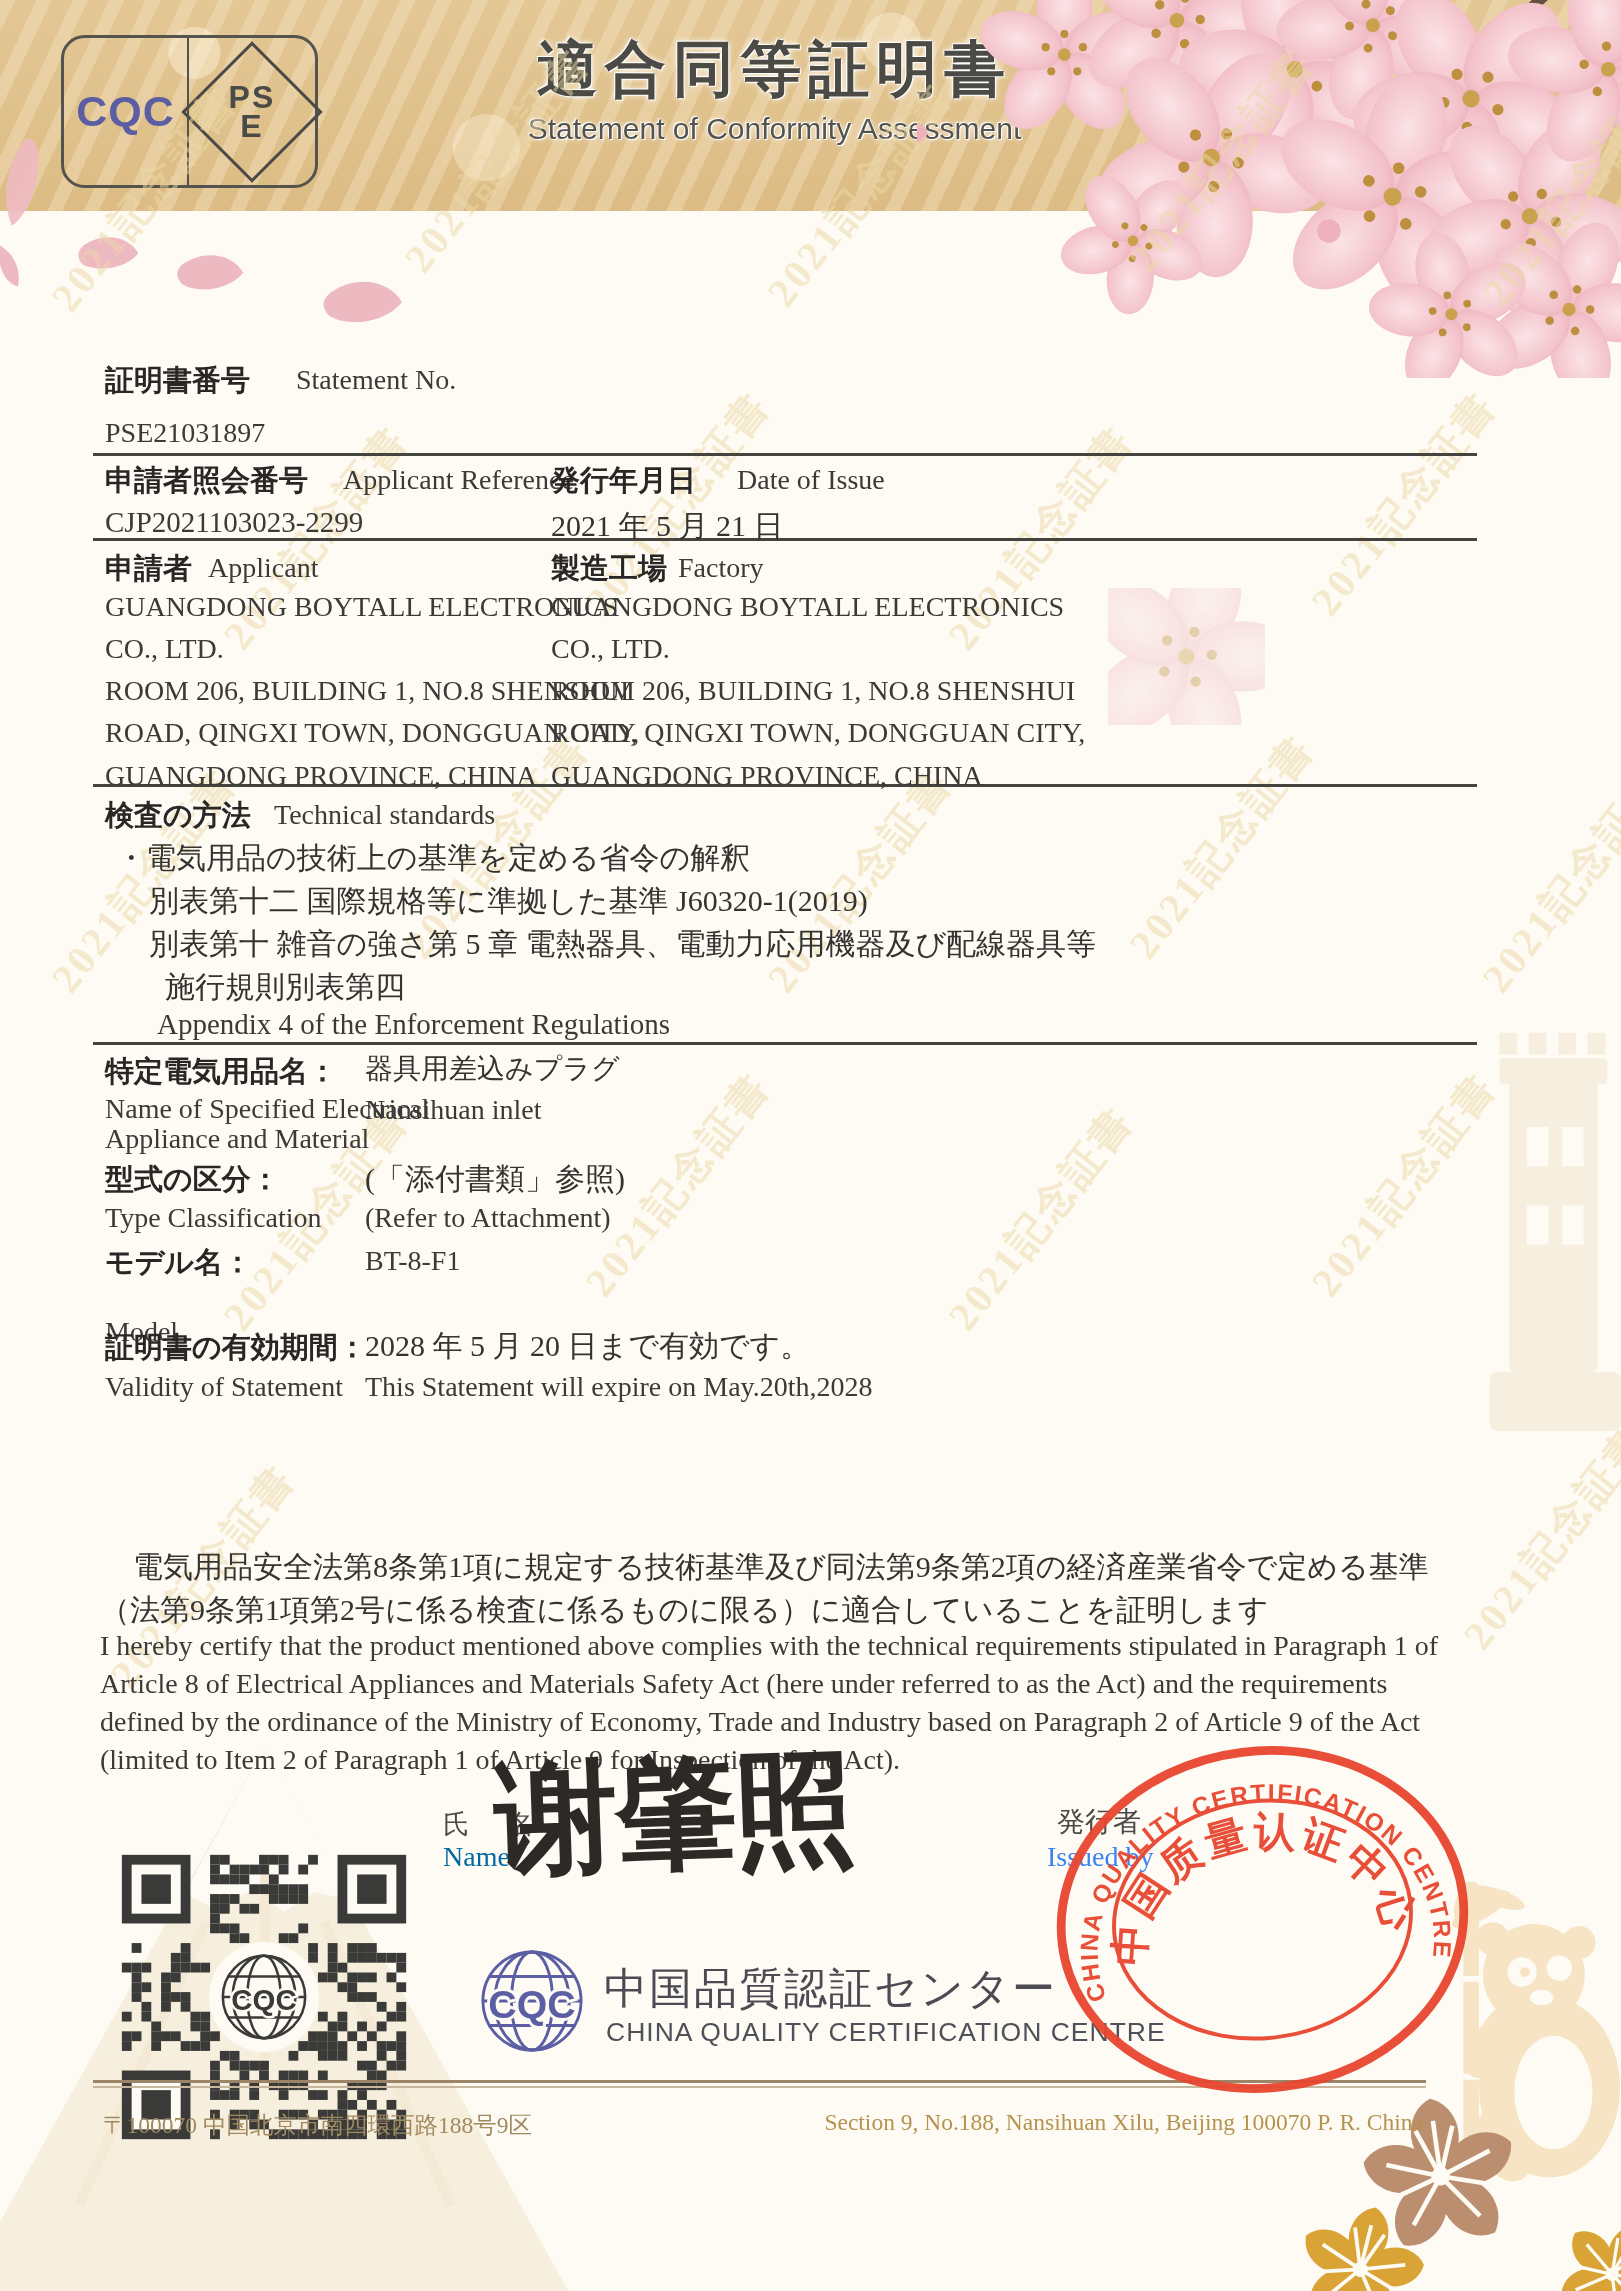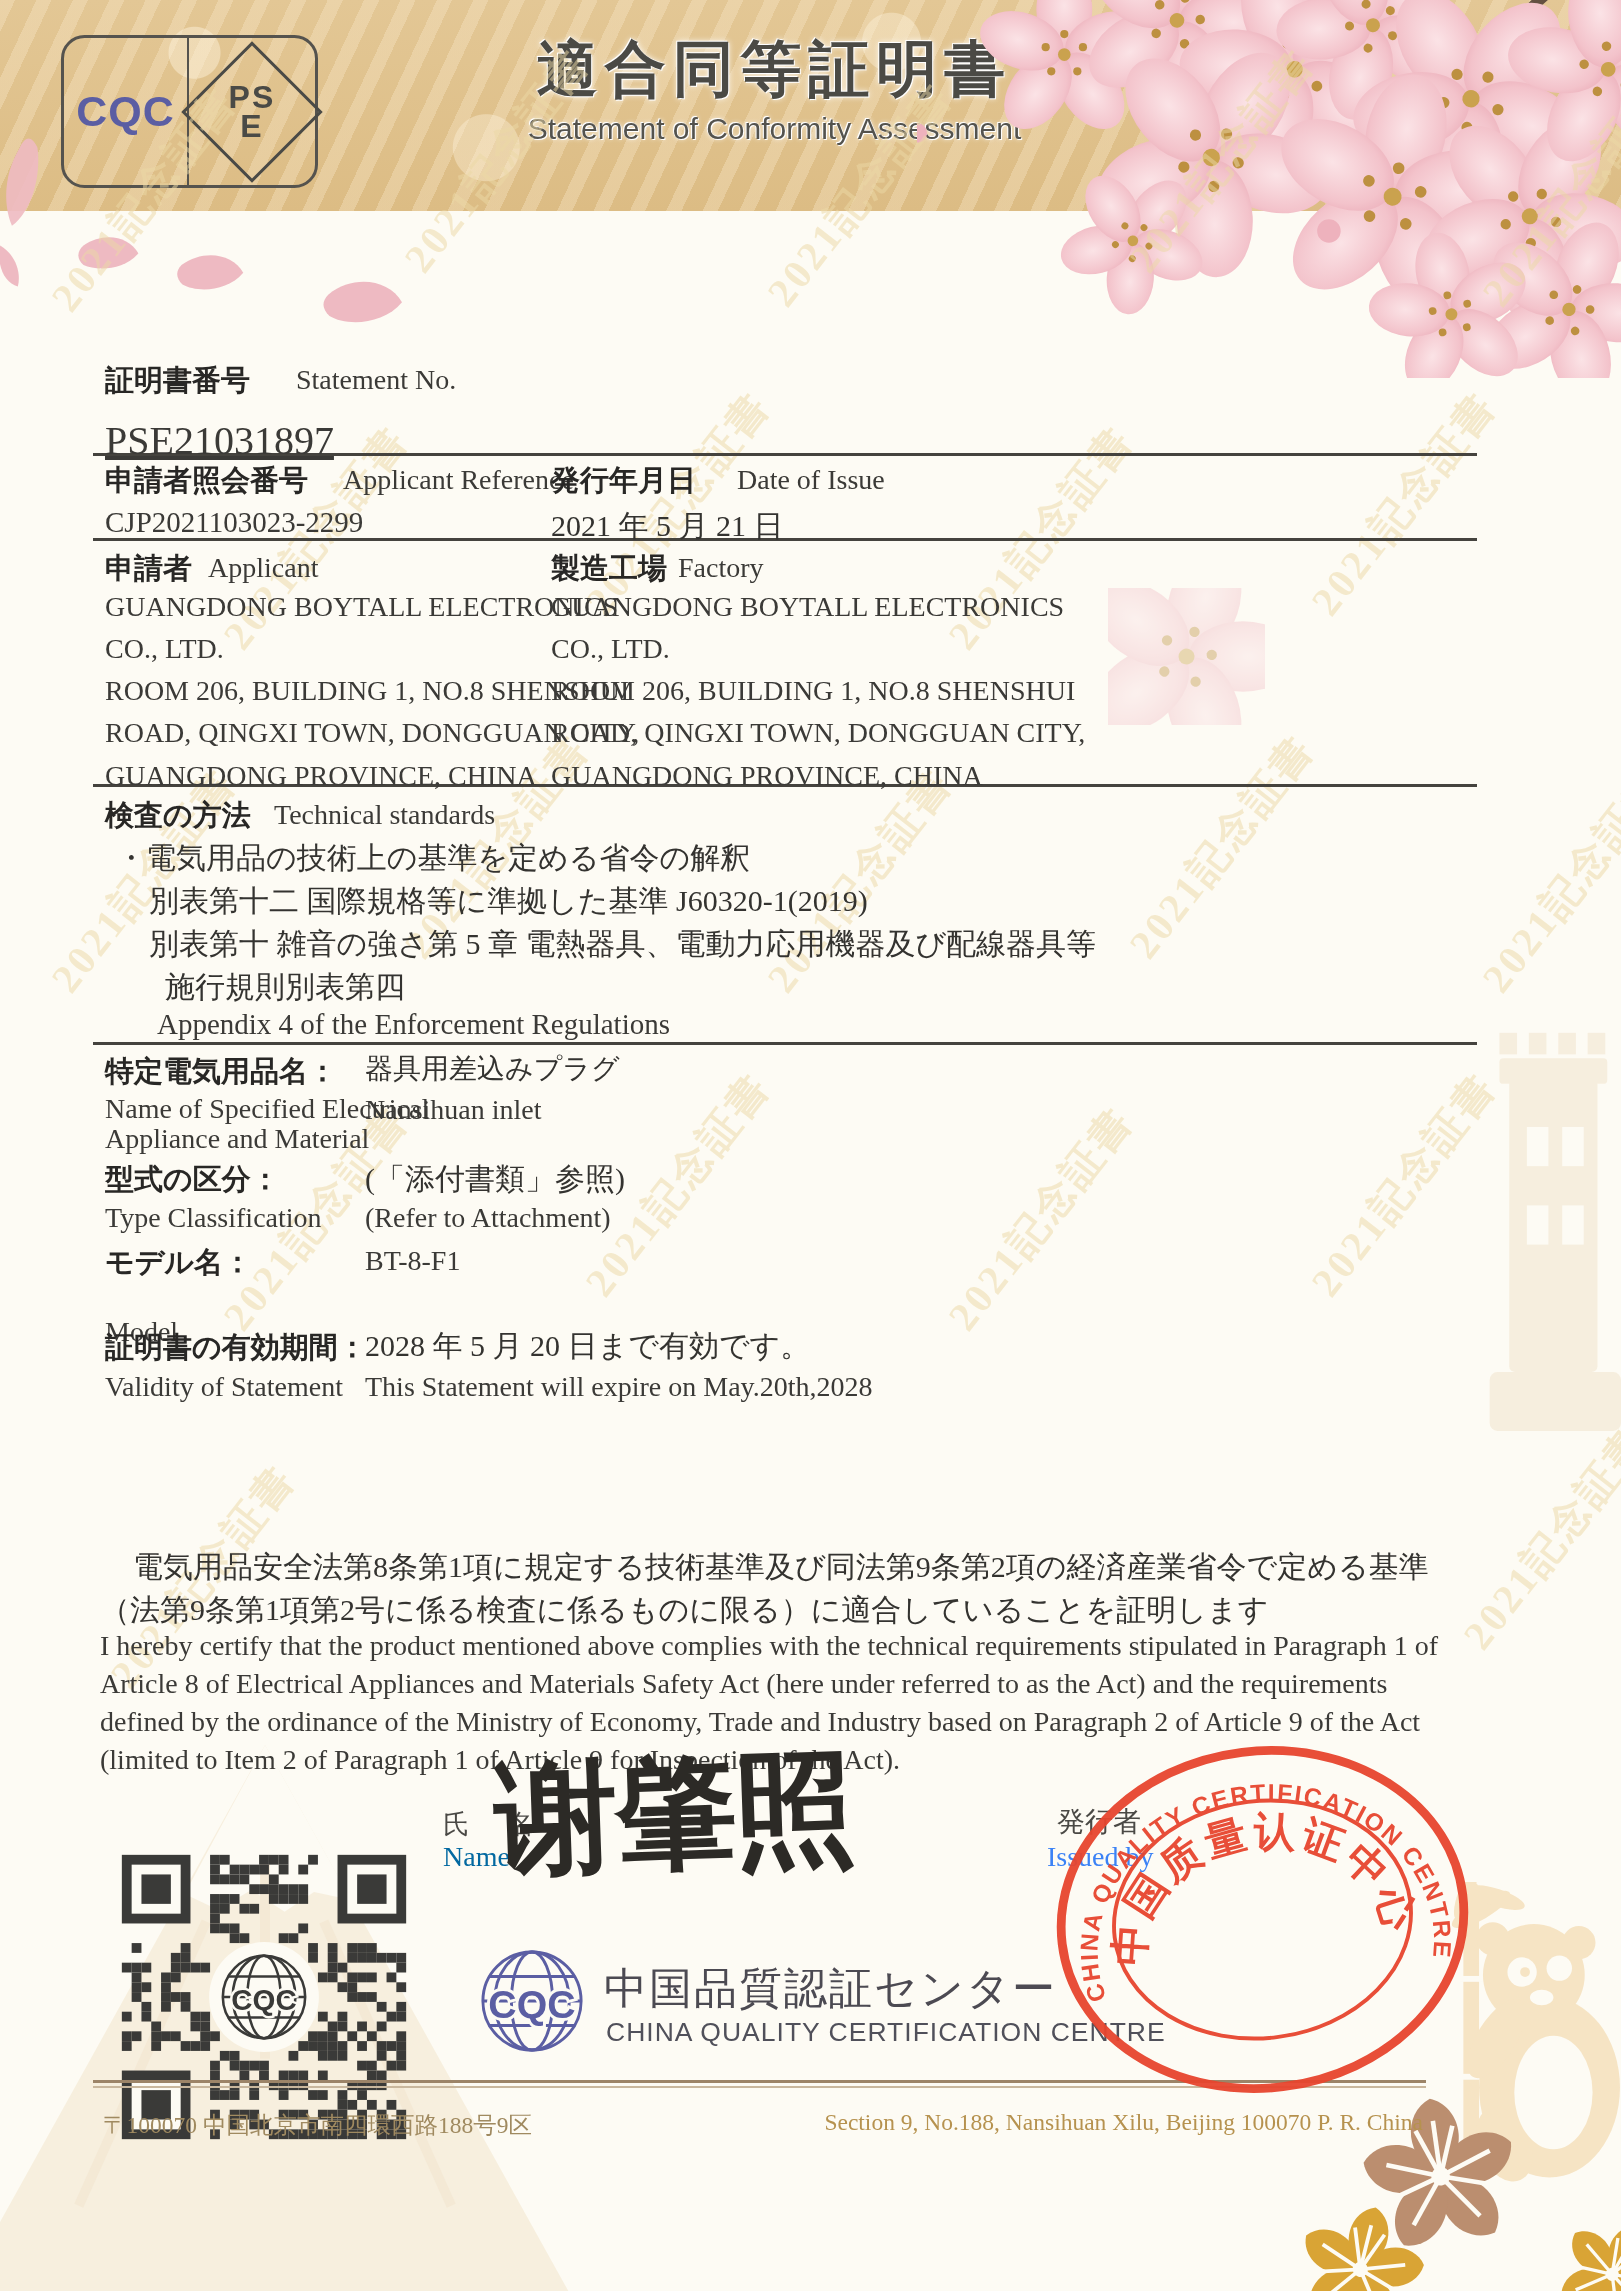--- a/index.html
+++ b/index.html
@@ -208,21 +208,21 @@
         <circle r="5" fill="#fdfbf4"></circle>
       </g>
     </defs>
     <use href="#sak" transform="translate(170,90) scale(1.9) rotate(-8)" fill="#bb8e6f"></use>
     <use href="#sak" transform="translate(88,185) scale(1.55) rotate(14)" fill="#d9a435"></use>
     <use href="#sak" transform="translate(345,190) scale(1.35) rotate(30)" fill="#d9a435"></use>
   </svg>
 
   <div class="abs jp-b" style="left:105px;top:361px;">証明書番号</div>
   <div class="abs en" style="left:296px;top:364px;">Statement No.</div>
-  <div class="abs en" style="left:105px;top:417px;font-size:40px;text-decoration:underline;">PSE21031897</div>
+  <div class="abs en" style="left:105px;top:417px;font-size:28px;">PSE21031897</div>
   <div class="rule" style="top:453px;"></div>
 
   <div class="abs jp-b" style="left:105px;top:461px;">申請者照会番号</div>
   <div class="abs en" style="left:343px;top:464px;">Applicant Reference</div>
   <div class="abs en" style="left:105px;top:506px;font-size:29px;">CJP2021103023-2299</div>
   <div class="abs jp-b" style="left:551px;top:461px;">発行年月日</div>
   <div class="abs en" style="left:737px;top:464px;">Date of Issue</div>
   <div class="abs jp-r" style="left:551px;top:506px;">2021 年 5 月 21 日</div>
   <div class="rule" style="top:538px;"></div>
 

